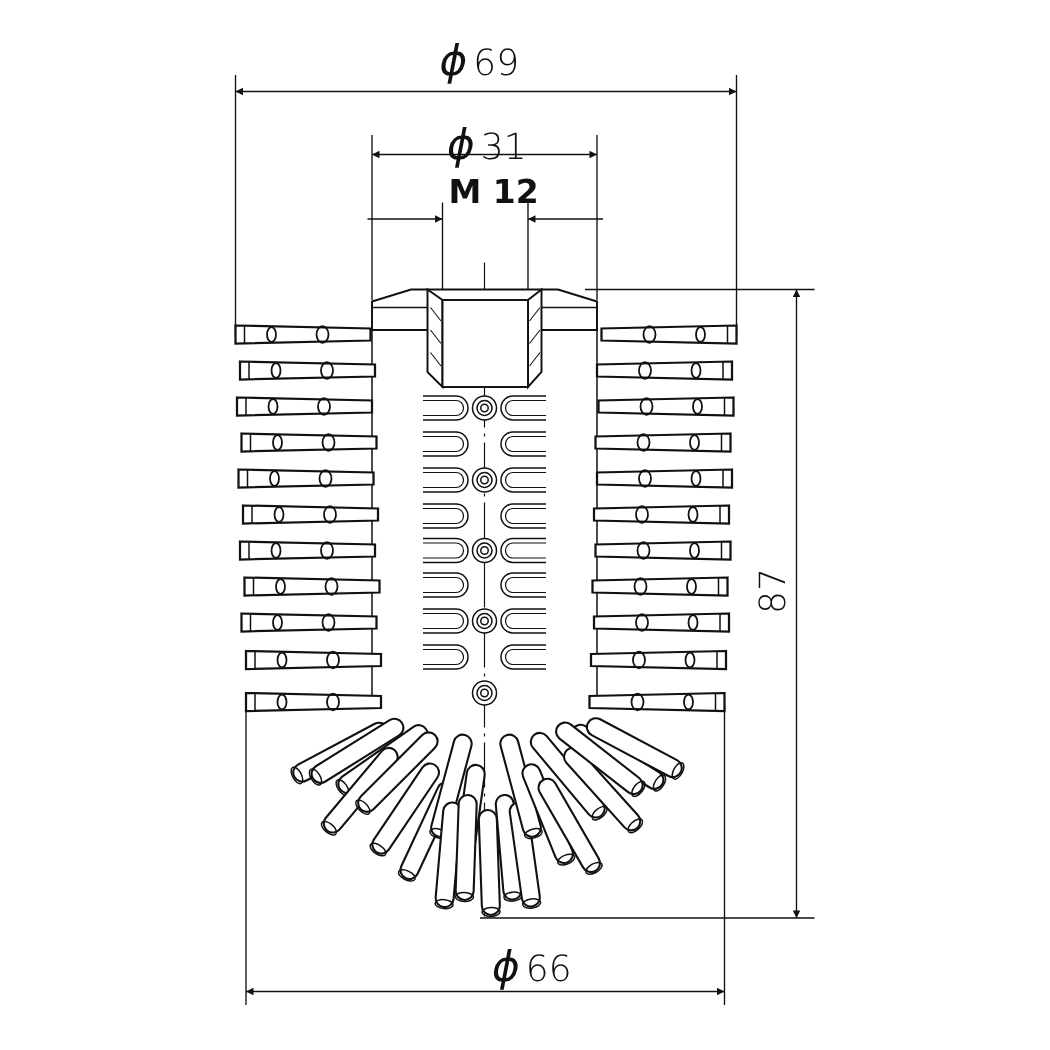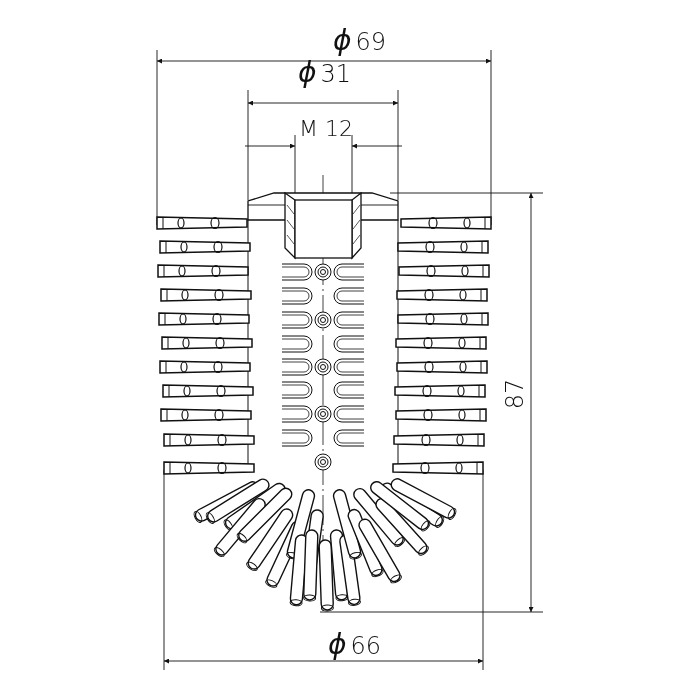--- a/index.html
+++ b/index.html
@@ -1,22 +1,22 @@
 <!DOCTYPE html>
 <html><head>
   <meta charset="utf-8">
   <style>
     html, body { margin: 0; padding: 0; background: #ffffff; }
     body { width: 700px; height: 700px; overflow: hidden; position: relative; font-family: "DejaVu Sans", sans-serif; }
     #drawing { position: absolute; left: 0; top: 0; width: 700px; height: 700px; }
     .dim-label { position: absolute; font-family: "DejaVu Sans", sans-serif; color: #111; font-weight: 300; white-space: nowrap; }
     .dim-label .phi { font-style: italic; font-size: 28px; margin-right: 4px; }
-    #lbl-d69 { left: 293px; top: 24px; font-size: 24px; margin-left: 40px; }
-    #lbl-d31 { left: 298px; top: 56px; font-size: 24px; }
-    #lbl-m12 { left: 299px; top: 116px; font-size: 22px; }
+    #lbl-d69 { left: 293px; top: 24px; font-size: 24px; }
+    #lbl-d31 { left: 298px; top: 80px; font-size: 24px; }
+    #lbl-m12 { left: 299px; top: 116px; font-size: 22px; font-weight: bold; }
     #lbl-d66 { left: 328px; top: 628px; font-size: 24px; }
     #lbl-h87 { left: 500px; top: 380px; font-size: 24px; transform: rotate(-90deg); transform-origin: center; }
   </style>
 </head>
 <body>
 
 <svg id="drawing" viewBox="0 0 700 700" xmlns="http://www.w3.org/2000/svg">
   <defs>
     <marker id="arr" viewBox="0 0 10 10" refX="10" refY="5" markerWidth="12" markerHeight="5" orient="auto-start-reverse" markerUnits="userSpaceOnUse">
       <path d="M0,0 L10,5 L0,10 z" fill="#111"></path>

